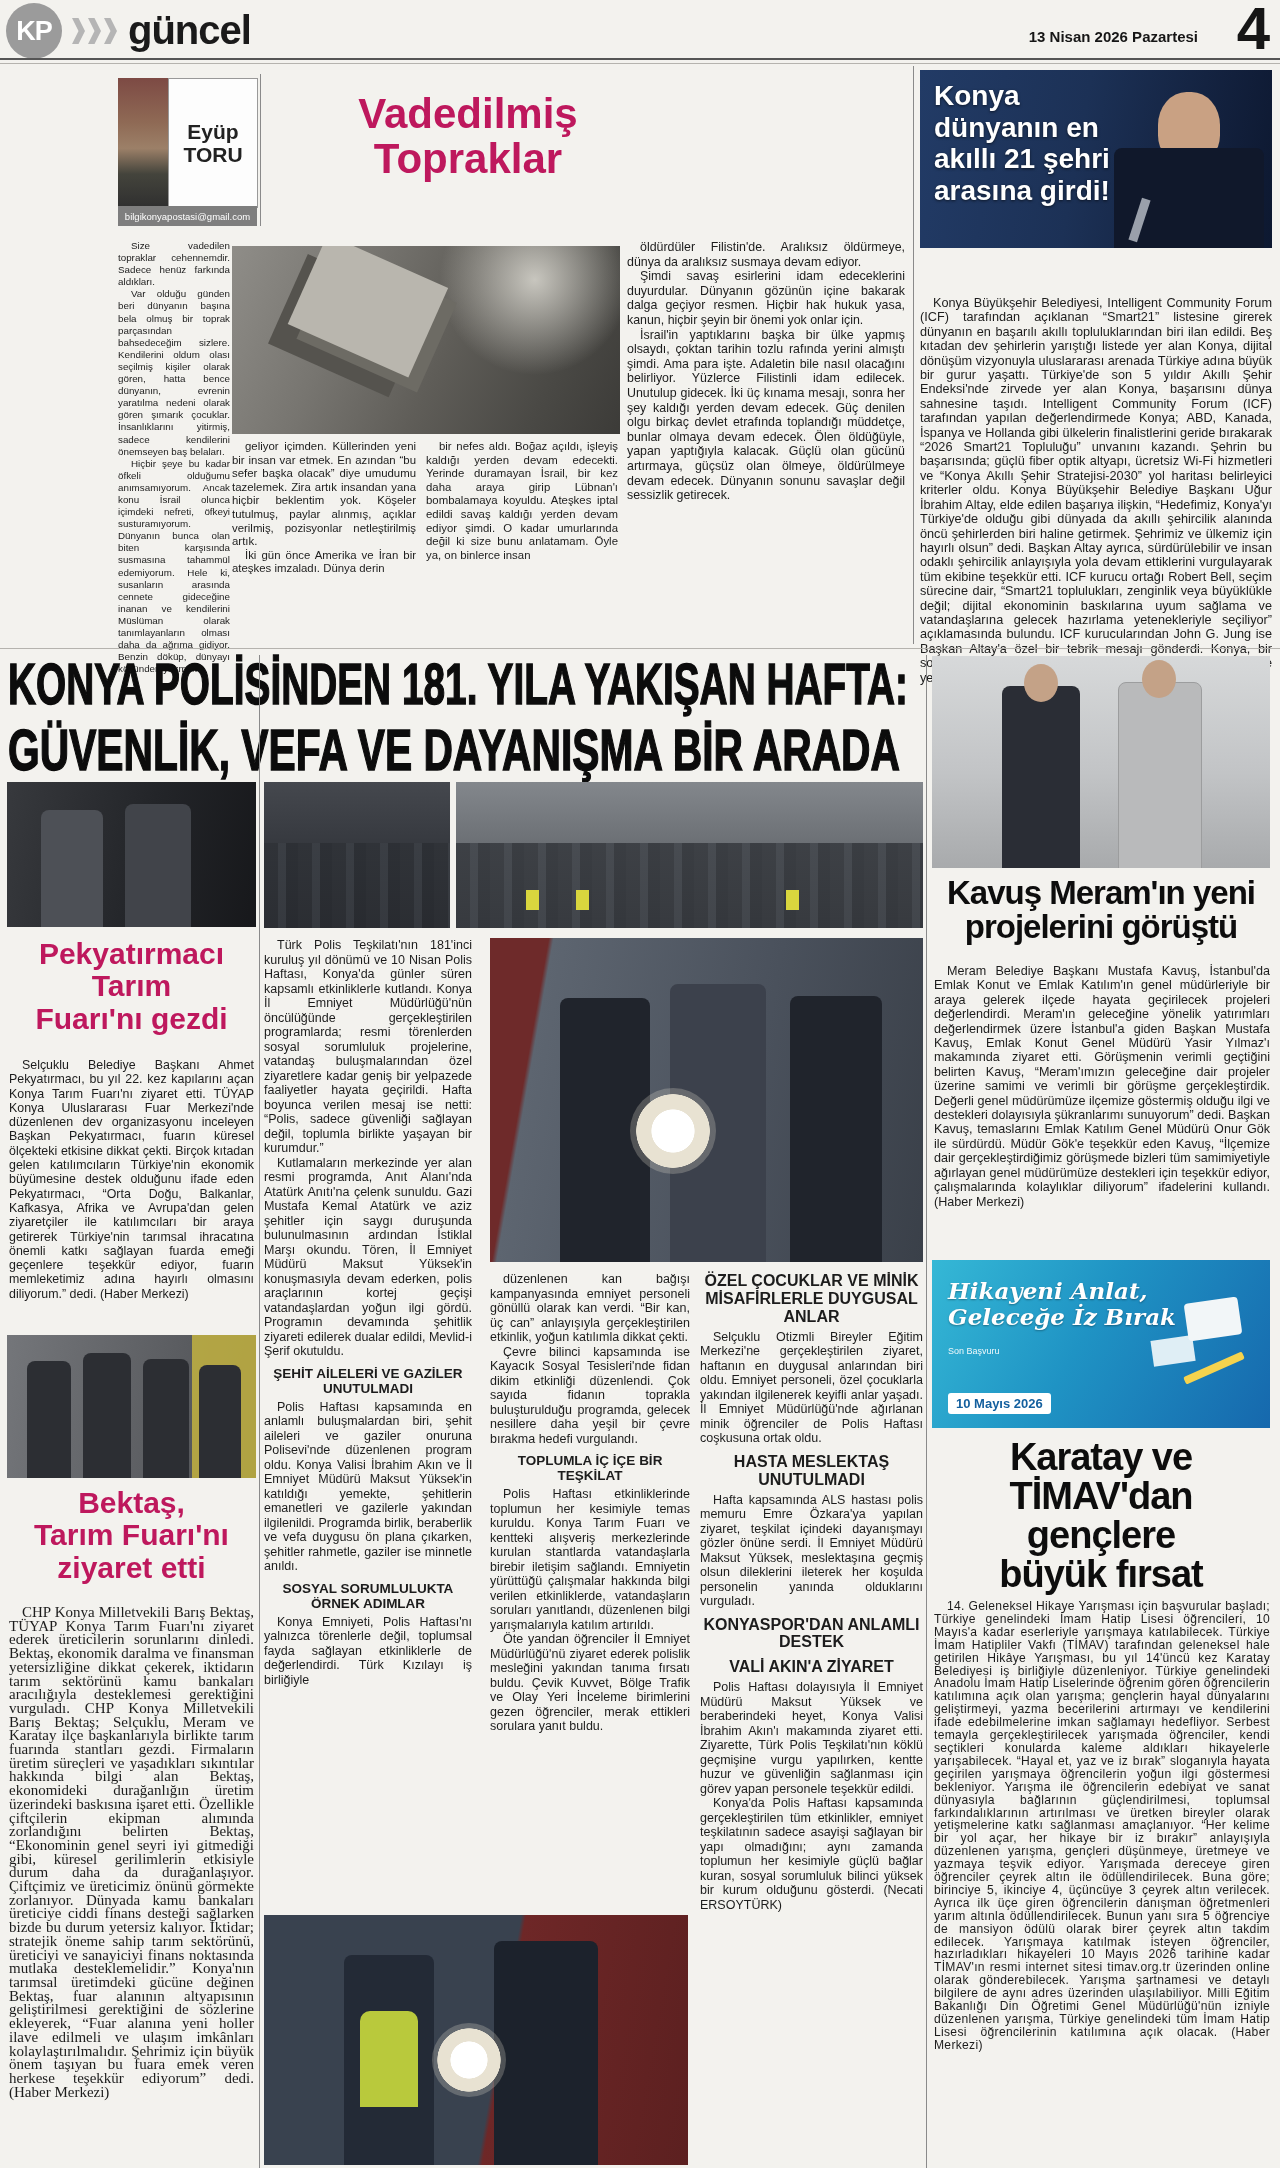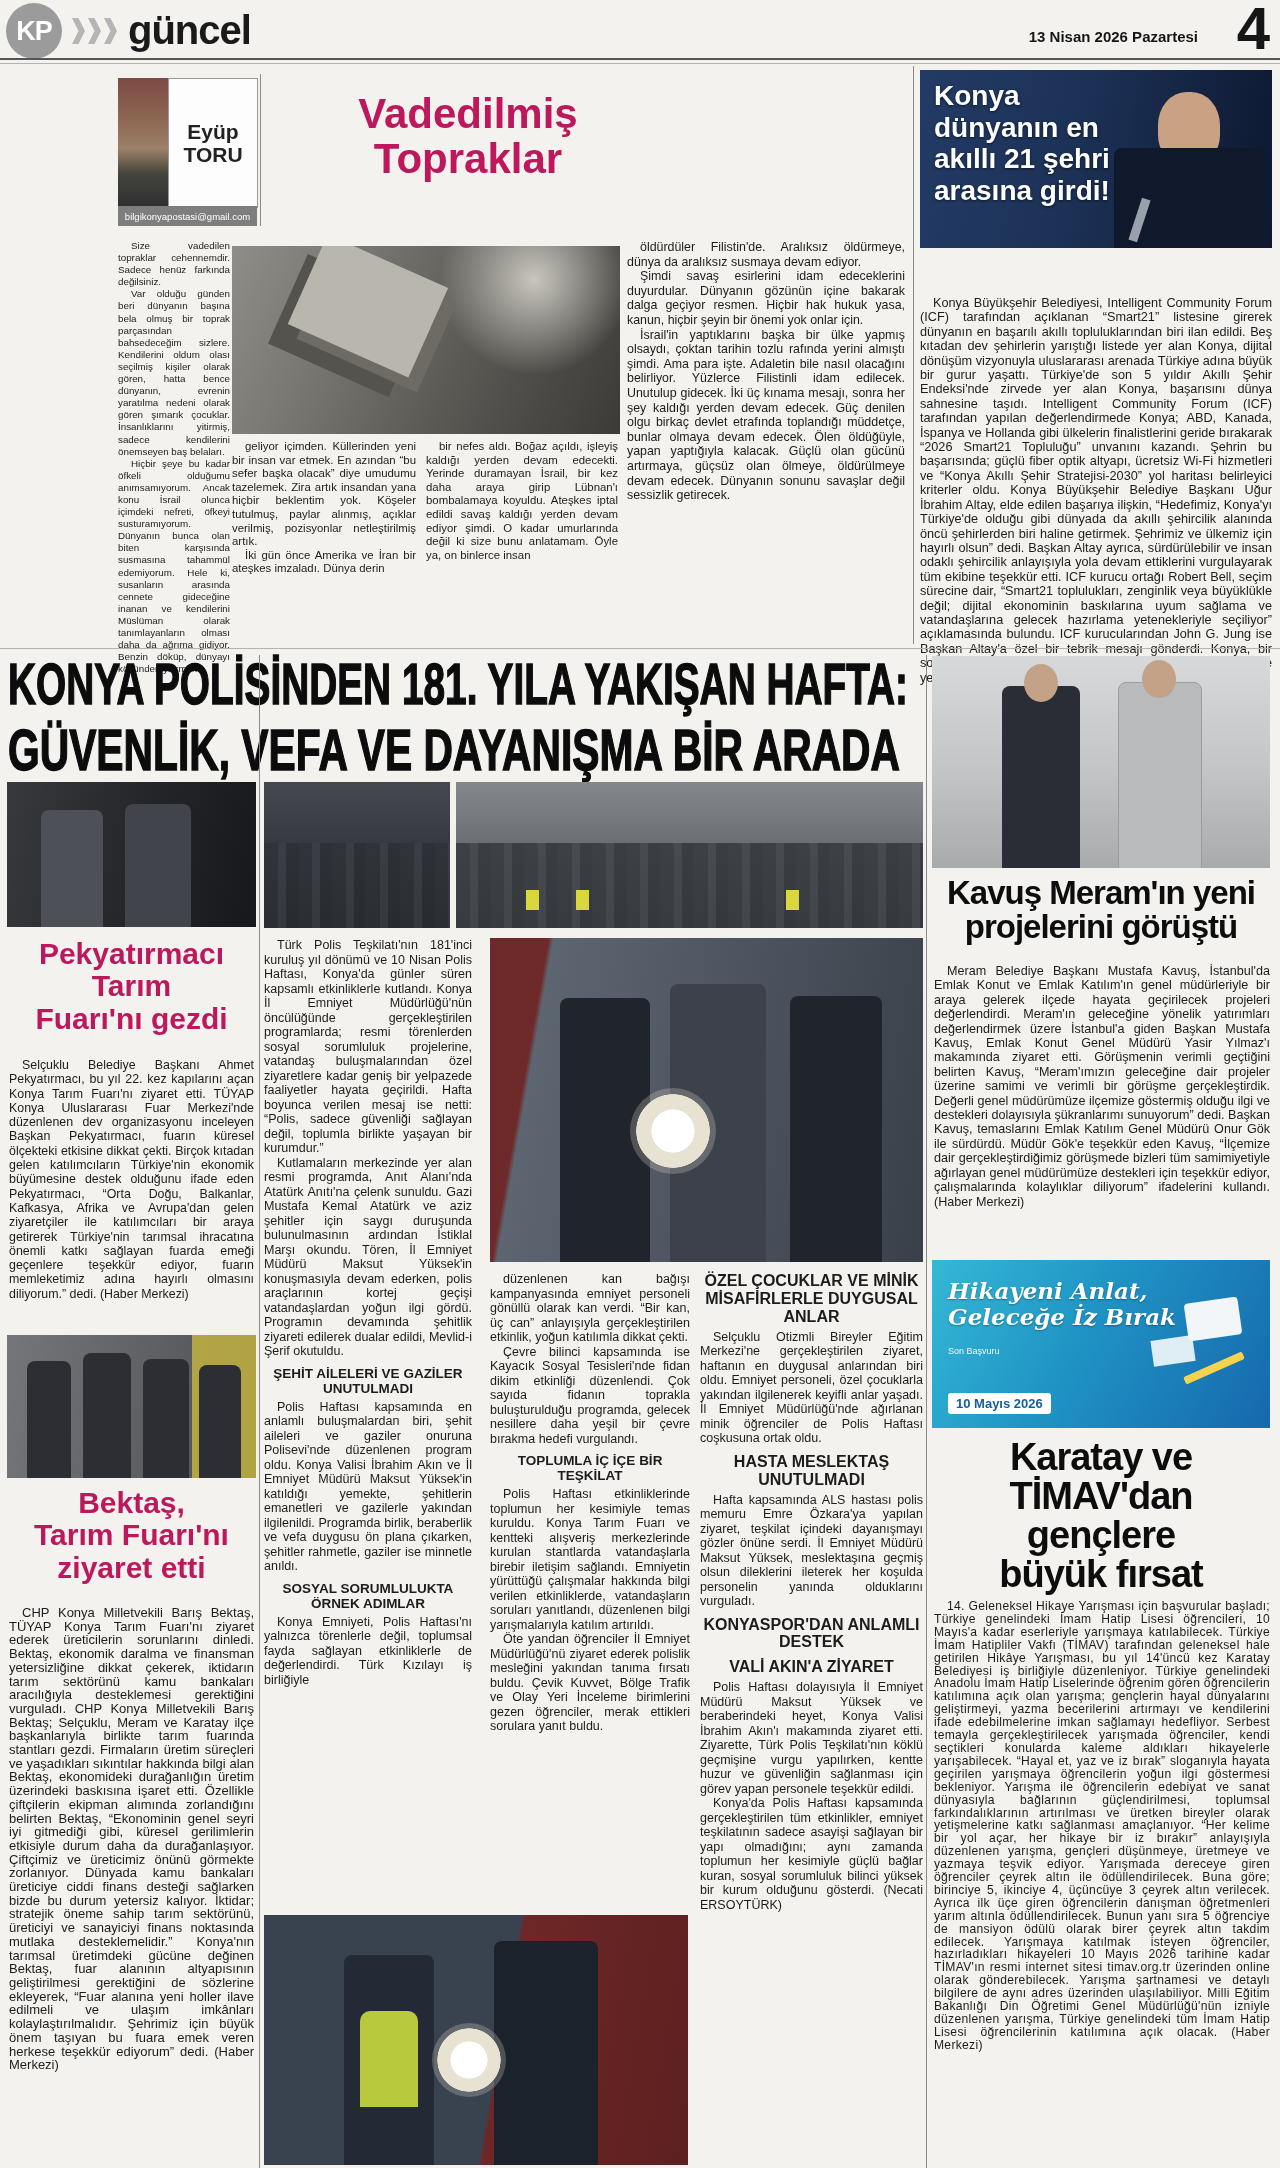--- a/index.html
+++ b/index.html
@@ -116,21 +116,21 @@
     <div>TORU</div>
   </div>
   <div class="abs" id="email-bar">bilgikonyapostasi@gmail.com</div>
   <div class="rule" style="left:260px;top:74px;width:1px;height:152px;"></div>
   <div class="abs headline" id="toru-title">Vadedilmiş Topraklar</div>
 
   <div class="photo" id="toru-photo">
       <div class="beam"></div>
     </div>
   <div class="tcol bt" style="left:118px;top:240px;width:112px;font-size:9.8px;line-height:12.1px;">
-      <p>Size vadedilen topraklar cehennemdir. Sadece henüz farkında değilsiniz.</p>
+      <p>Size vadedilen topraklar cehennemdir. Sadece henüz farkında aldıkları.</p>
       <p>Var olduğu günden beri dünyanın başına bela olmuş bir toprak parçasından bahsedeceğim sizlere. Kendilerini oldum olası seçilmiş kişiler olarak gören, hatta bence dünyanın, evrenin yaratılma nedeni olarak gören şımarık çocuklar. İnsanlıklarını yitirmiş, sadece kendilerini önemseyen baş belaları.</p>
       <p>Hiçbir şeye bu kadar öfkeli olduğumu anımsamıyorum. Ancak konu İsrail olunca içimdeki nefreti, öfkeyi susturamıyorum. Dünyanın bunca olan biten karşısında susmasına tahammül edemiyorum. Hele ki, susanların arasında cennete gideceğine inanan ve kendilerini Müslüman olarak tanımlayanların olması daha da ağrıma gidiyor. Benzin döküp, dünyayı kökünden yakmak</p>
     </div>
   <div class="tcol bt" style="left:232px;top:440px;width:184px;font-size:11.4px;line-height:13.6px;">
       <p>geliyor içimden. Küllerinden yeni bir insan var etmek. En azından “bu sefer başka olacak” diye umudumu tazelemek. Zira artık insandan yana hiçbir beklentim yok. Köşeler tutulmuş, paylar alınmış, açıklar verilmiş, pozisyonlar netleştirilmiş artık.</p>
       <p>İki gün önce Amerika ve İran bir ateşkes imzaladı. Dünya derin</p>
     </div>
   <div class="tcol bt" style="left:426px;top:440px;width:192px;font-size:11.4px;line-height:13.6px;">
       <p>bir nefes aldı. Boğaz açıldı, işleyiş kaldığı yerden devam edecekti. Yerinde duramayan İsrail, bir kez daha araya girip Lübnan'ı bombalamaya koyuldu. Ateşkes iptal edildi savaş kaldığı yerden devam ediyor şimdi. O kadar umurlarında değil ki size bunu anlatamam. Öyle ya, on binlerce insan</p>
     </div>
@@ -180,21 +180,21 @@
     <div class="sil" style="left:20px;top:26px;width:44px;height:117px;"></div>
     <div class="sil" style="left:76px;top:18px;width:48px;height:125px;"></div>
     <div class="sil" style="left:136px;top:24px;width:46px;height:119px;"></div>
     <div class="sil" style="left:192px;top:30px;width:42px;height:113px;"></div>
   </div>
   <div class="abs headline" style="left:7px;top:1487px;width:249px;font-size:30px;line-height:1.08;">
     <div>Bektaş,</div>
     <div>Tarım Fuarı'nı</div>
     <div>ziyaret etti</div>
   </div>
-  <div class="abs bt" style="left:9px;top:1606px;width:245px;font-size:13px;line-height:13.7px;">
+  <div class="abs bt" style="left:9px;top:1606px;width:245px;font-size:15px;line-height:13.7px;font-family:Liberation Serif, serif;">
       <p>CHP Konya Milletvekili Barış Bektaş, TÜYAP Konya Tarım Fuarı'nı ziyaret ederek üreticilerin sorunlarını dinledi. Bektaş, ekonomik daralma ve finansman yetersizliğine dikkat çekerek, iktidarın tarım sektörünü kamu bankaları aracılığıyla desteklemesi gerektiğini vurguladı. CHP Konya Milletvekili Barış Bektaş; Selçuklu, Meram ve Karatay ilçe başkanlarıyla birlikte tarım fuarında stantları gezdi. Firmaların üretim süreçleri ve yaşadıkları sıkıntılar hakkında bilgi alan Bektaş, ekonomideki durağanlığın üretim üzerindeki baskısına işaret etti. Özellikle çiftçilerin ekipman alımında zorlandığını belirten Bektaş, “Ekonominin genel seyri iyi gitmediği gibi, küresel gerilimlerin etkisiyle durum daha da durağanlaşıyor. Çiftçimiz ve üreticimiz önünü görmekte zorlanıyor. Dünyada kamu bankaları üreticiye ciddi finans desteği sağlarken bizde bu durum yetersiz kalıyor. İktidar; stratejik öneme sahip tarım sektörünü, üreticiyi ve sanayiciyi finans noktasında mutlaka desteklemelidir.” Konya'nın tarımsal üretimdeki gücüne değinen Bektaş, fuar alanının altyapısının geliştirilmesi gerektiğini de sözlerine ekleyerek, “Fuar alanına yeni holler ilave edilmeli ve ulaşım imkânları kolaylaştırılmalıdır. Şehrimiz için büyük önem taşıyan bu fuara emek veren herkese teşekkür ediyorum” dedi. (Haber Merkezi)</p>
     </div>
 
   <div class="photo" id="mphotoA">
       <div class="figrow"></div>
     </div>
   <div class="photo" id="mphotoB">
     <div class="figrow"></div>
     <div class="vest" style="left:70px;"></div>
     <div class="vest" style="left:120px;"></div>

